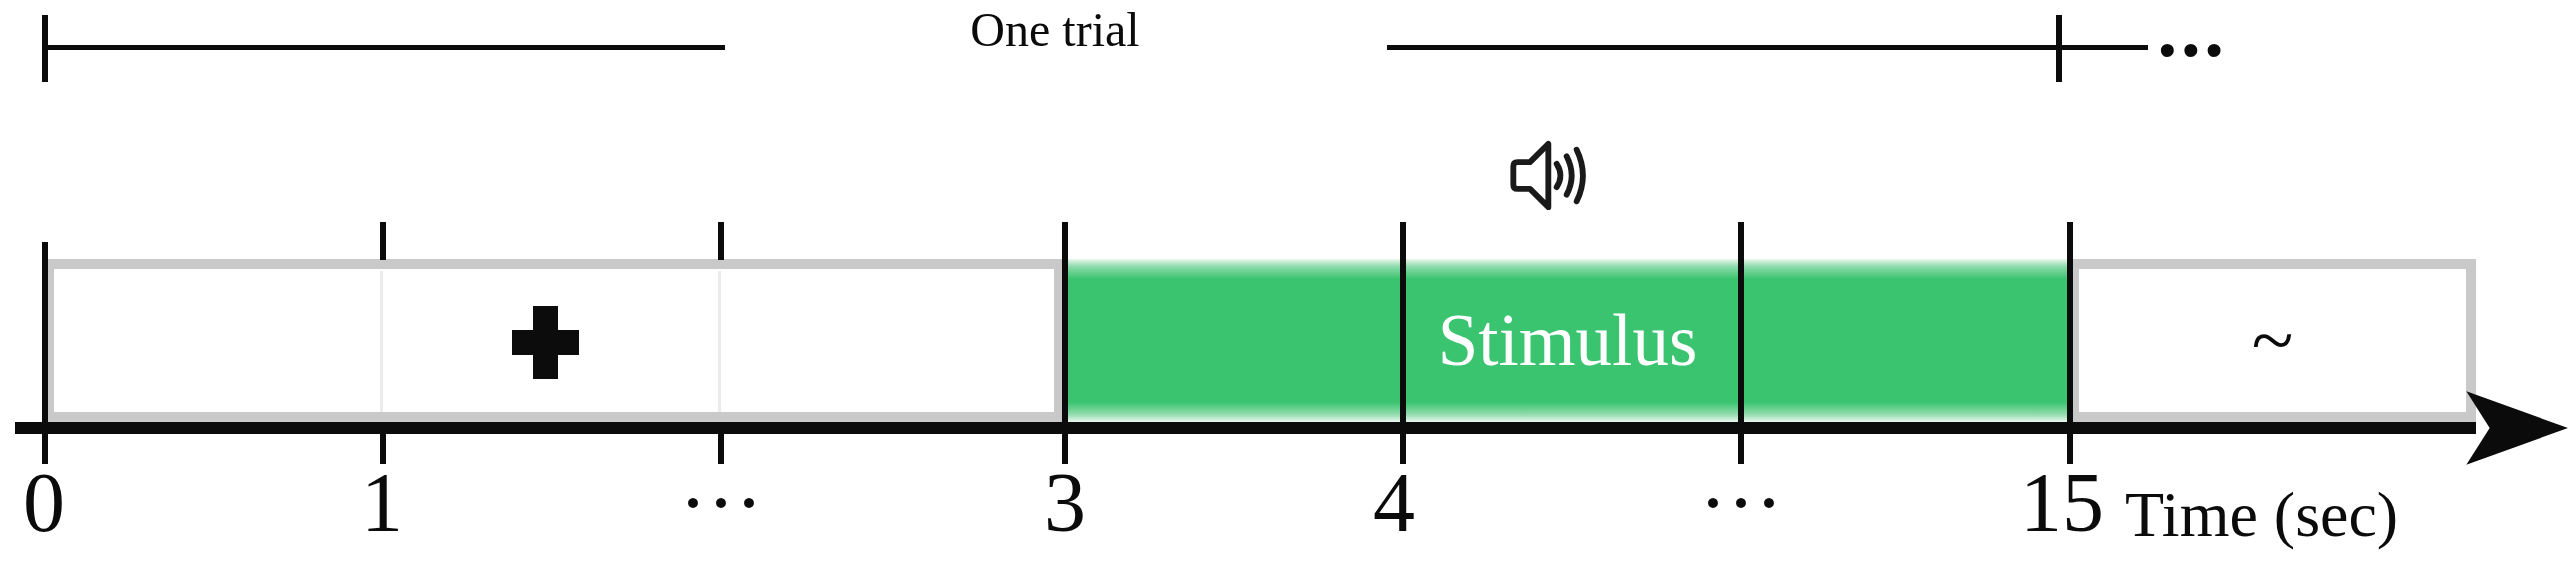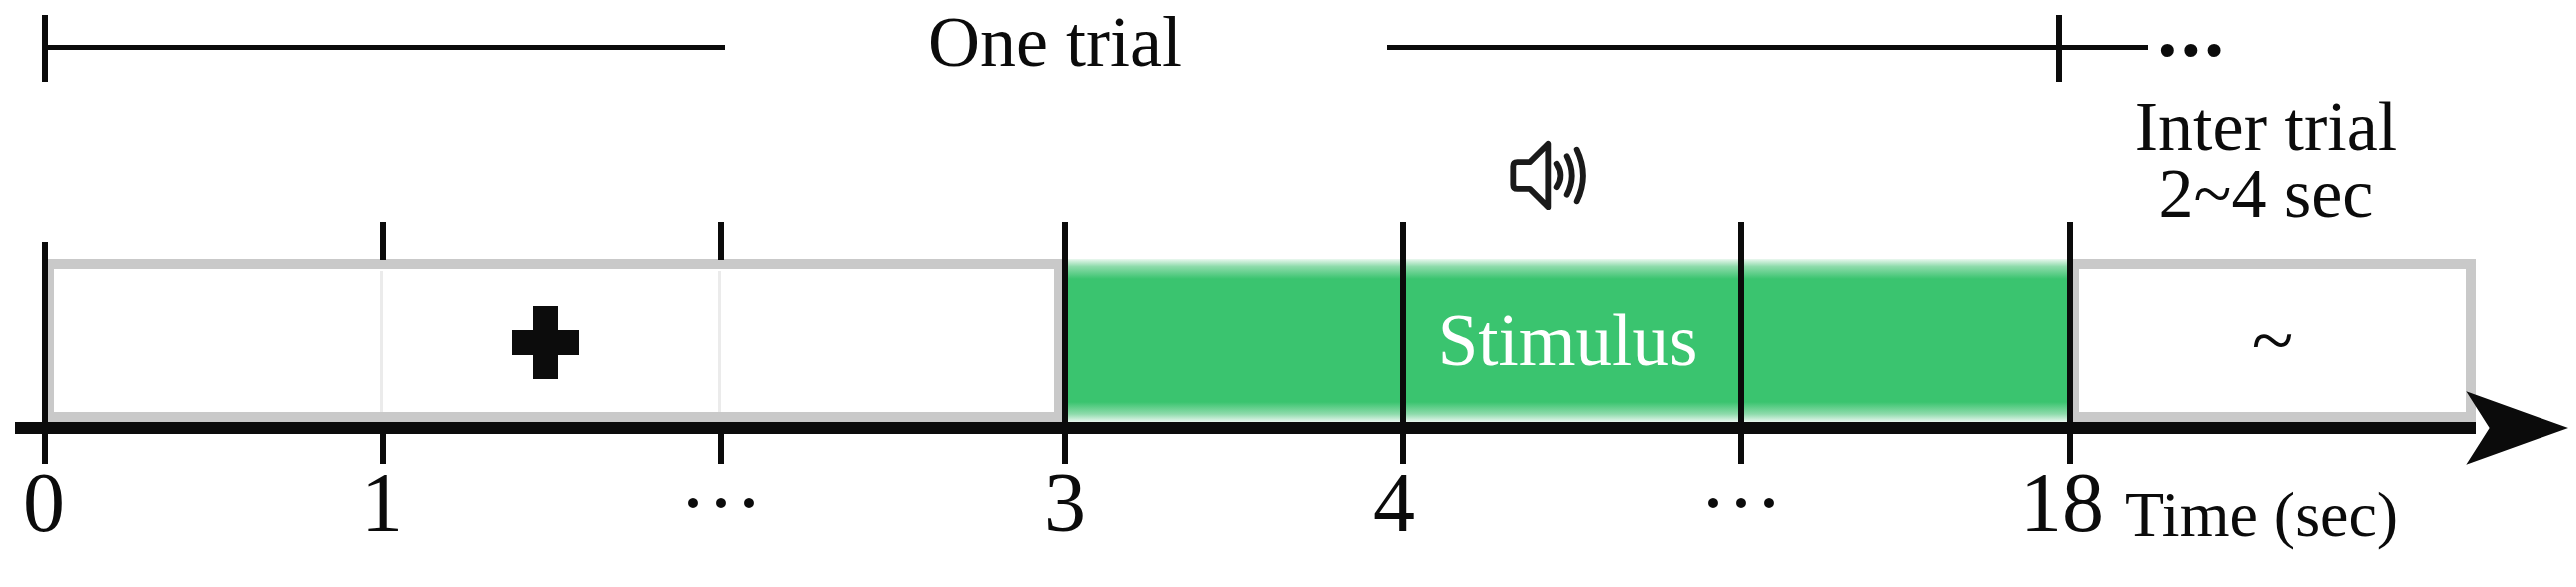--- a/index.html
+++ b/index.html
@@ -4,21 +4,21 @@
 <style>
   html,body{margin:0;padding:0;background:#ffffff;}
   #canvas{
     position:relative;width:2576px;height:587px;background:#ffffff;overflow:hidden;
     font-family:"Liberation Serif","DejaVu Serif",serif;color:#0b0b0b;
   }
   .abs{position:absolute;}
   
   .bracket-line{position:absolute;height:5px;background:#0b0b0b;}
   .bracket-tick{position:absolute;width:5.8px;background:#0b0b0b;}
-  .bracket-label{position:absolute;font-size:72px;line-height:1.05;white-space:nowrap;transform:translateX(-50%);}
+  .bracket-label{position:absolute;font-size:48px;line-height:1.05;white-space:nowrap;transform:translateX(-50%);}
   .bracket-dots{position:absolute;font-size:80px;font-weight:bold;letter-spacing:-3.3px;line-height:0;white-space:nowrap;}
   
   .itc{position:absolute;font-size:70px;line-height:0.95;text-align:center;transform:translateX(-50%);white-space:nowrap;}
   
   .seg{position:absolute;top:259px;height:163px;box-sizing:border-box;}
   .seg-white{background:#ffffff;border:10px solid #c9c9c9;}
   .seg-green{
     background:linear-gradient(to bottom,
       #eaf7ef 0px,#8edbab 7.5px,#3ac46f 20px,
       #3ac46f 143px,#8edbab 155px,#eaf7ef 163px);
@@ -45,24 +45,20 @@
 
 <div id="canvas">
 
   <div class="bracket-tick" style="left:42px;top:15px;height:67px;"></div>
   <div class="bracket-line" style="left:44px;top:45px;width:681px;"></div>
   <div class="bracket-label" style="left:1055px;top:5px;">One trial</div>
   <div class="bracket-line" style="left:1387px;top:45px;width:761px;"></div>
   <div class="bracket-tick" style="left:2056px;top:15px;height:67px;"></div>
   <div class="bracket-dots" style="left:2154px;top:50px;">···</div>
 
-  <div class="itc" style="left:2266px;top:94px;">
-    <div>Inter trial</div>
-    <div>2~4 sec</div>
-  </div>
 
   <div class="abs" style="left:1505px;top:132px;width:105px;height:87px;">
     <svg width="105" height="87" viewBox="0 0 126 104">
       <path d="M30,36 L52,14 L52,90 L30,68 L15,68 Q10,68 10,63 L10,41 Q10,36 15,36 Z" fill="none" stroke="#1a1a1a" stroke-width="7" stroke-linejoin="round"></path>
       <path d="M62,38 Q71,52 62,66" fill="none" stroke="#1a1a1a" stroke-width="7" stroke-linecap="round"></path>
       <path d="M74,29 Q86,52 74,75" fill="none" stroke="#1a1a1a" stroke-width="7" stroke-linecap="round"></path>
       <path d="M86,21 Q101,52 86,83" fill="none" stroke="#1a1a1a" stroke-width="7" stroke-linecap="round"></path>
     </svg>
   </div>
 
@@ -100,18 +96,18 @@
   <div class="tick" style="left:1400px;top:222px;height:242px;"></div>
   <div class="tick" style="left:1738px;top:222px;height:242px;"></div>
   <div class="tick" style="left:2067px;top:222px;height:242px;"></div>
 
   <div class="tick-label" style="left:44px;">0</div>
   <div class="tick-label" style="left:382px;">1</div>
   <div class="tick-label" style="left:721px;">···</div>
   <div class="tick-label" style="left:1065px;">3</div>
   <div class="tick-label" style="left:1394px;">4</div>
   <div class="tick-label" style="left:1741px;">···</div>
-  <div class="tick-label" style="left:2062px;">18</div>
+  <div class="tick-label" style="left:2062px;">15</div>
 
   <div class="axis-title">Time (sec)</div>
 
 </div>
 
 
 </body></html>

